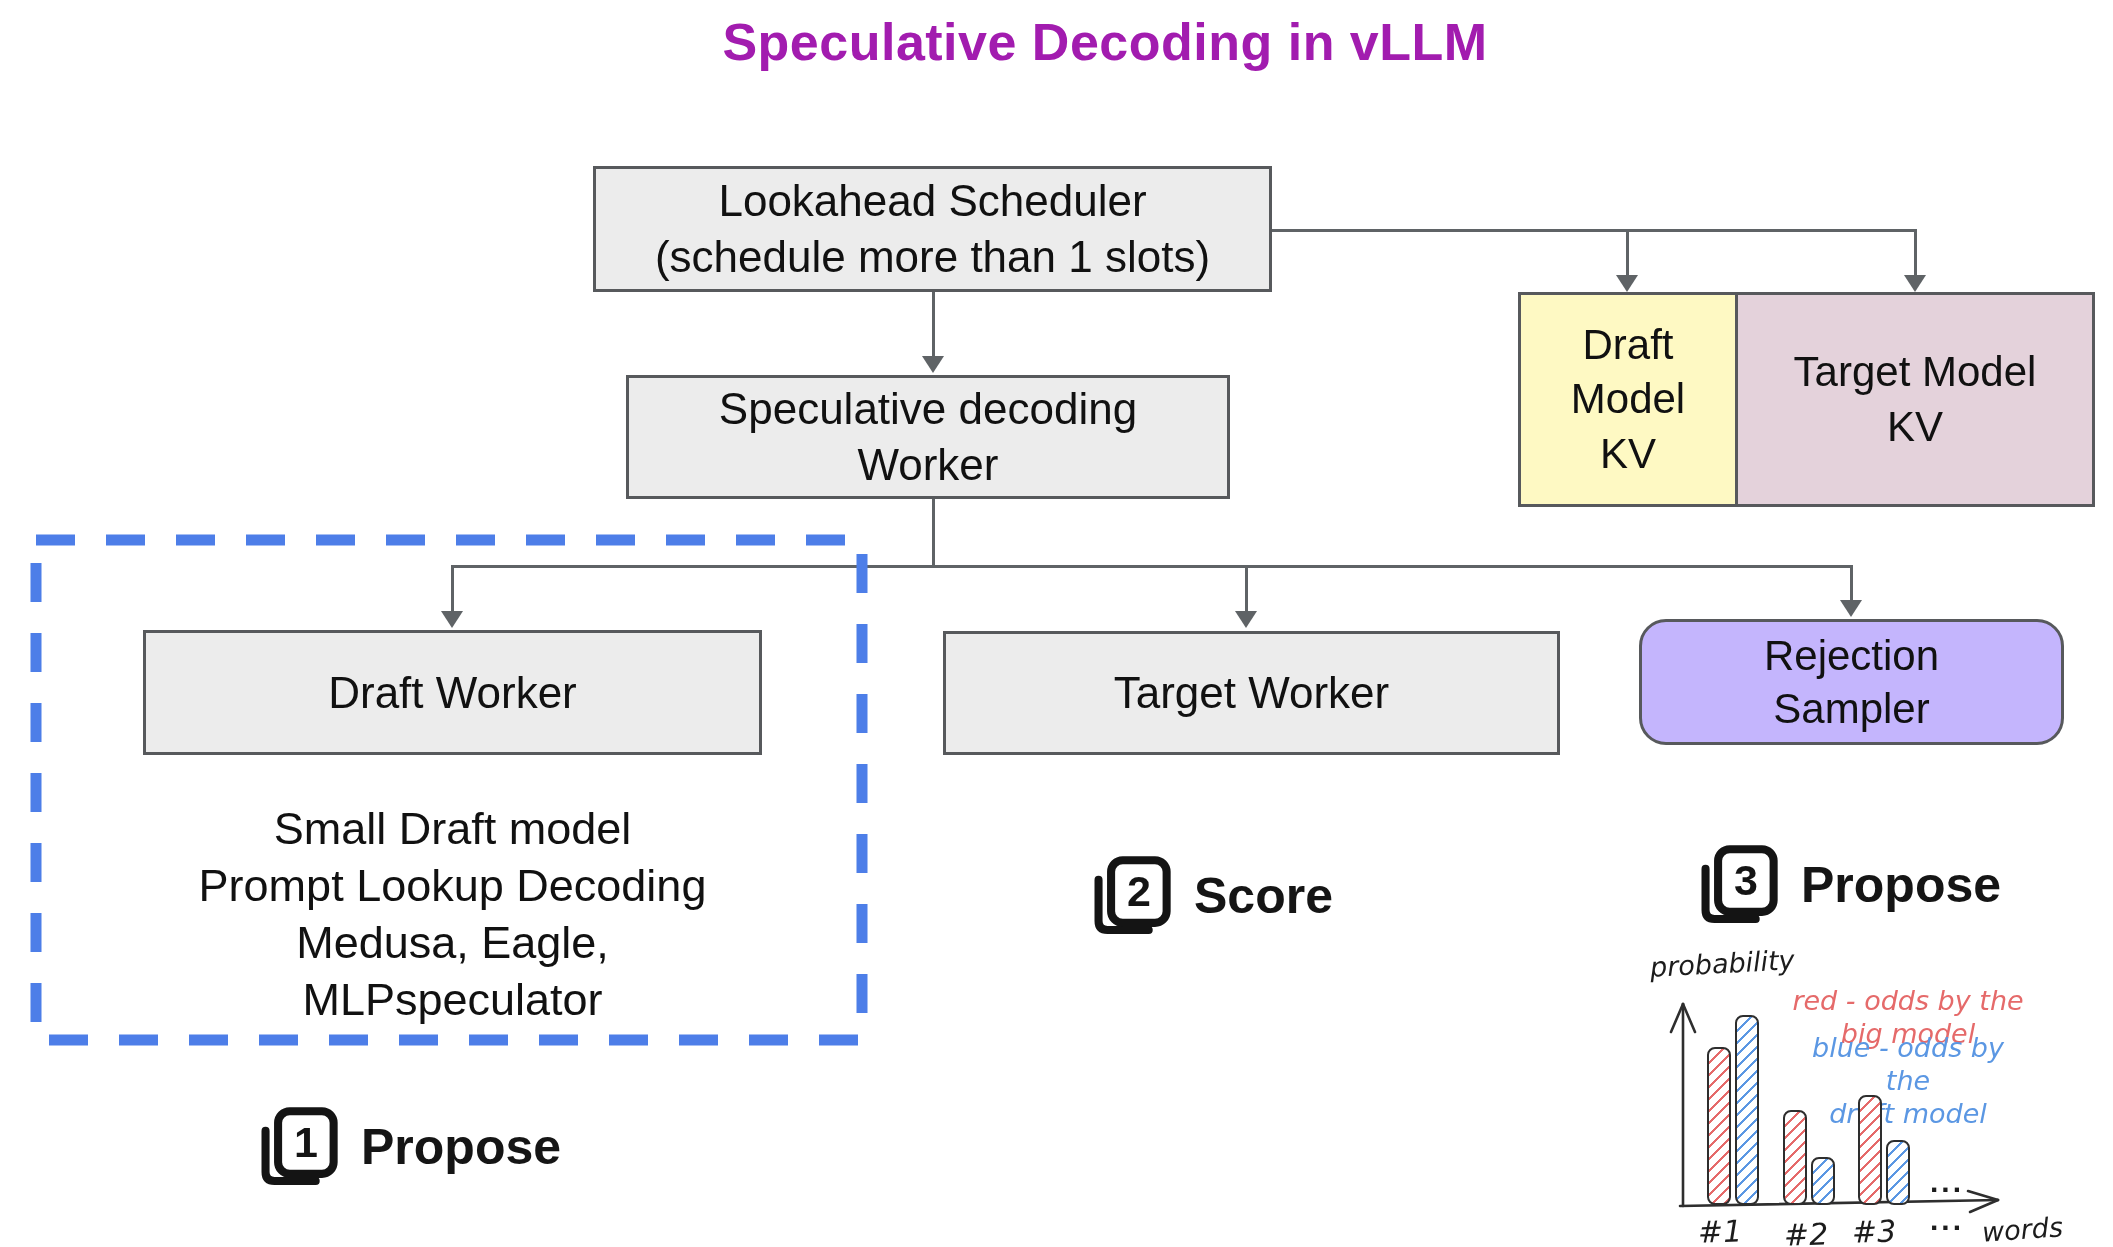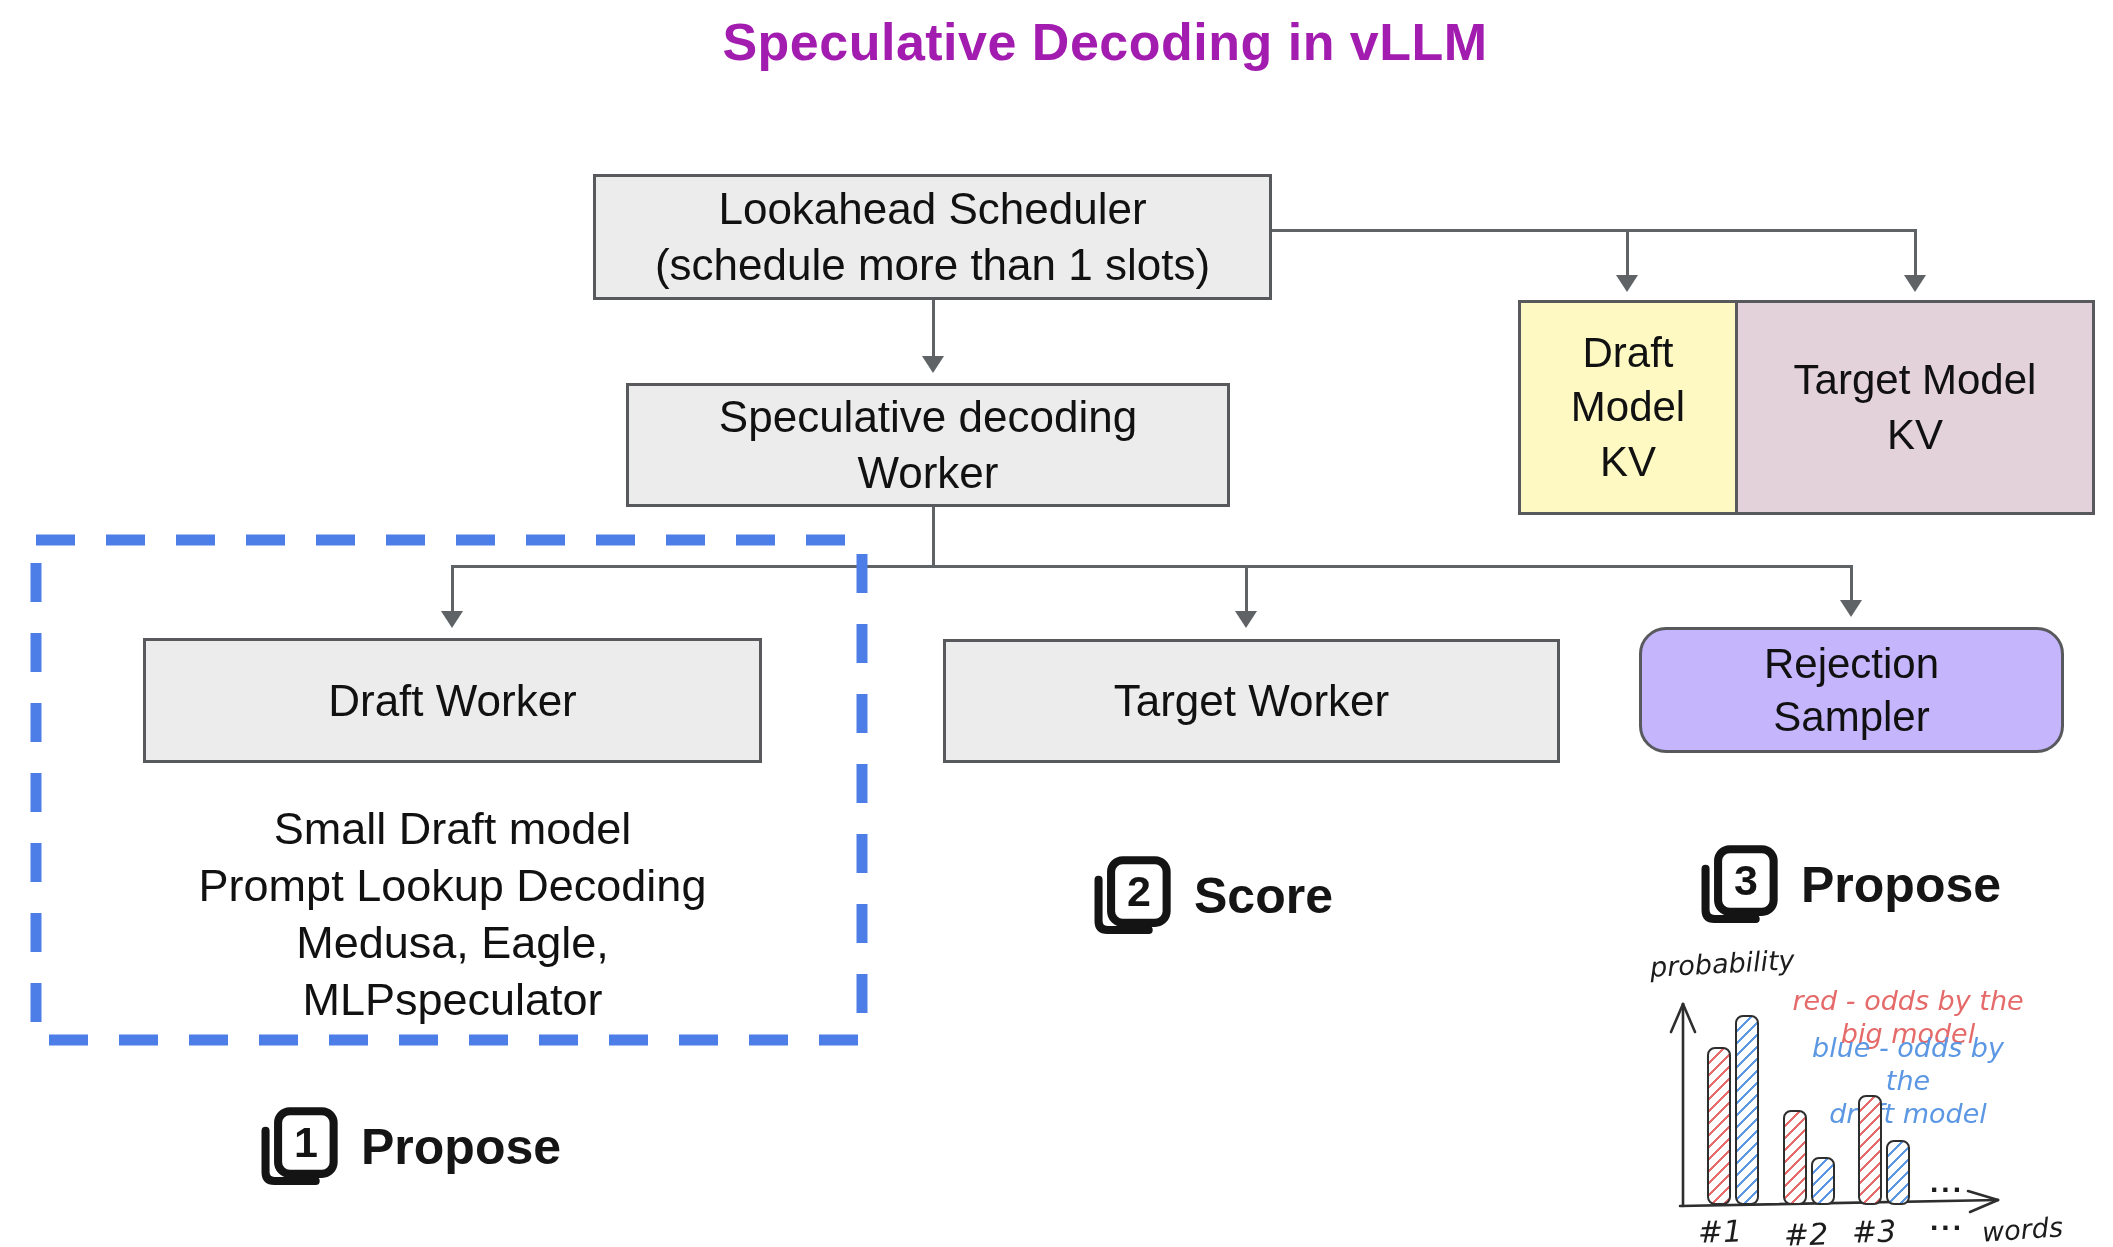--- a/index.html
+++ b/index.html
@@ -8,21 +8,21 @@
     font-family:"Liberation Sans","DejaVu Sans",sans-serif;color:#121212;
   }
   .abs{position:absolute;}
   #title{
     position:absolute;left:1105px;top:12px;transform:translateX(-50%);
     font-size:52px;font-weight:600;letter-spacing:.5px;white-space:nowrap;color:#a21caf;
   }
   .box{
     position:absolute;box-sizing:border-box;display:flex;align-items:center;justify-content:center;
     text-align:center;background:#ececec;border:3px solid #57595c;
-    font-size:44px;line-height:1.27;white-space:pre-line;color:#111;margin-top:8px;
+    font-size:44px;line-height:1.27;white-space:pre-line;color:#111;
   }
   .box.kv{font-size:42px;line-height:1.3;}
   #rejection-sampler{font-size:42px;}
   #draft-notes{
     position:absolute;left:143px;top:800px;width:619px;text-align:center;
     font-size:45px;line-height:57px;white-space:pre-line;color:#111;
   }
   .hline,.vline{position:absolute;background:#5f6366;}
   .hline{height:3px;}
   .vline{width:3px;}

